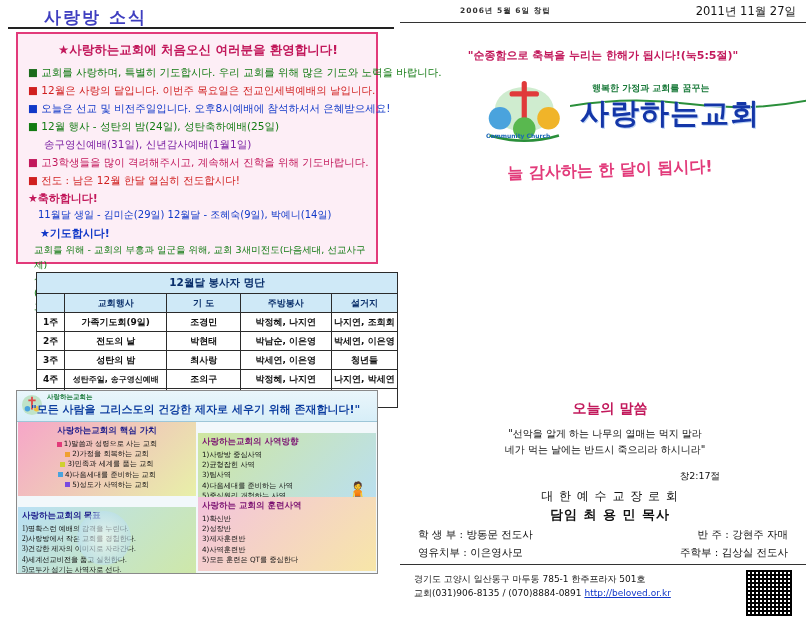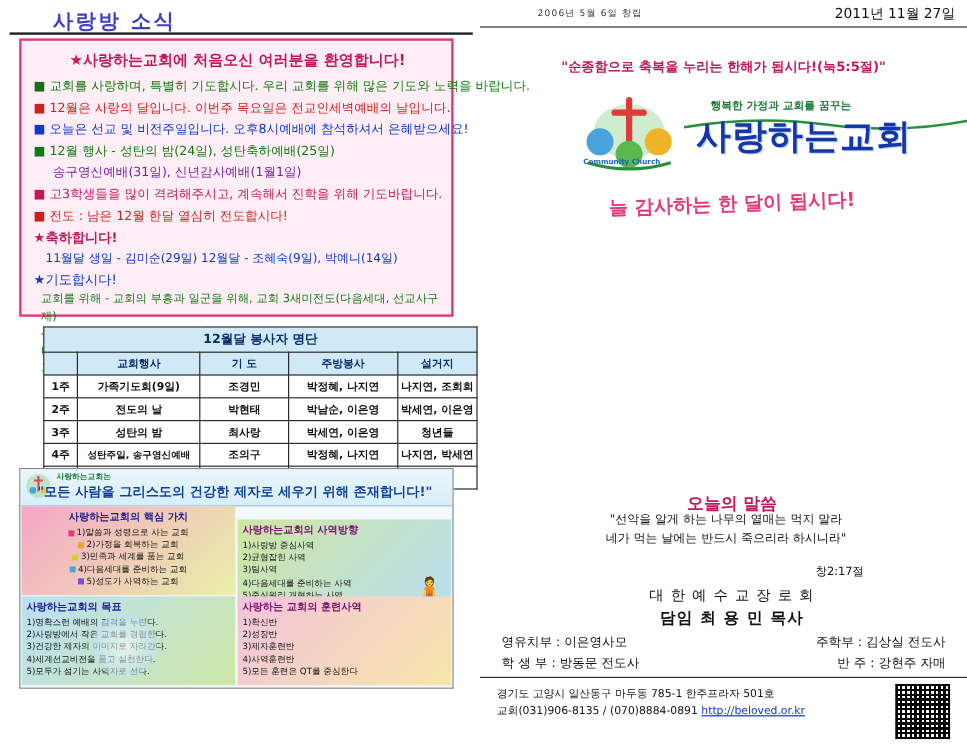--- a/index.html
+++ b/index.html
@@ -39,21 +39,21 @@
     white-space:nowrap;
   }
   .bullet{color:#1b6b1b;font-weight:bold;}
   .b-red{color:#d01f1f;}
   .b-blue{color:#1138c8;}
   .b-green{color:#127a12;}
   .b-mag{color:#c2185b;}
   .b-pur{color:#7a1fa2;}
   .sub{display:block;margin-left:16px;}
   .congrats{color:#c2185b;font-weight:bold;font-size:11px;margin:4px 0 2px 0;}
-  .pray{color:#1138c8;font-weight:normal;font-size:11px;margin:4px 0 2px 0;}
+  .pray{color:#1138c8;font-weight:bold;font-size:11px;margin:4px 0 2px 12px;}
 
   
   .tbl-wrap{position:absolute;left:16px;top:272px;width:362px;}
   table.srv{border-collapse:collapse;width:362px;background:#fff;margin-left:20px;}
   table.srv td,table.srv th{
     border:1px solid #2b2b2b;font-size:9px;text-align:center;padding:2px 1px;color:#111;
     height:14px;
     font-weight:bold;
   }
   table.srv .caption-cell{
@@ -87,35 +87,35 @@
   .vtop .vline1{
     position:absolute;left:30px;top:2px;font-size:6.5px;color:#1a7a3a;font-weight:bold;
   }
   .vtop .vline2{
     position:absolute;left:14px;top:11px;font-size:11px;font-weight:bold;color:#0b3fa0;
     text-shadow:0 0 1px #fff;
   }
   .quad{position:absolute;width:178px;height:74px;box-sizing:border-box;padding:3px 4px;}
   .q1{left:1px;top:31px;background:linear-gradient(135deg,#f6a6c8,#e8f0a8);text-align:center;}
   .q2{left:181px;top:31px;background:linear-gradient(135deg,#cfe6a0,#b9dff2);margin-top:11px;}
-  .q3{left:1px;top:106px;background:linear-gradient(135deg,#b9e0f5,#cfe8a6);}
+  .q3{left:1px;top:116px;background:linear-gradient(135deg,#b9e0f5,#cfe8a6);font-family:Liberation Serif, serif;}
   .q4{left:181px;top:106px;background:linear-gradient(135deg,#f3c3dd,#f7e6a8);}
   .q-title{font-size:8.5px;font-weight:bold;color:#1a1a8a;margin-bottom:2px;}
   .q4 .q-title,.q2 .q-title{color:#7a1070;}
   .q-list{font-size:7.2px;line-height:1.42;color:#111;}
   .q-list div{white-space:nowrap;}
   .swatch{display:inline-block;width:5px;height:5px;margin-right:2px;vertical-align:middle;}
   .circ{
     position:absolute;border-radius:50%;opacity:.55;
   }
   .person{position:absolute;font-size:22px;line-height:1;}
 
   
   .top-small{
-    position:absolute;left:48px;top:6px;font-size:7.5px;color:#333;letter-spacing:1px;
+    position:absolute;left:60px;top:6px;font-size:7.5px;color:#333;letter-spacing:1px;font-weight:bold;
   }
   .date-right{
     position:absolute;right:10px;top:4px;font-size:11.5px;color:#111;
   }
   .rule-r{position:absolute;left:0px;top:22px;width:406px;height:1px;background:#333;}
 
   .verse{
     position:absolute;left:14px;top:48px;width:378px;text-align:center;
     font-size:11px;font-weight:bold;color:#c2185b;
   }
@@ -134,21 +134,21 @@
   }
 
   .thanks{
     position:absolute;left:60px;top:160px;width:300px;text-align:center;
     font-size:16px;font-weight:bold;color:#e23a7a;
     transform:rotate(-2deg);
     font-family:"DejaVu Sans","Liberation Sans",sans-serif;
   }
 
   .today-title{
-    position:absolute;left:120px;top:411px;width:180px;text-align:center;
+    position:absolute;left:120px;top:400px;width:180px;text-align:center;
     font-size:14px;font-weight:bold;color:#c2185b;
   }
   .today-body{
     position:absolute;left:30px;top:426px;width:350px;text-align:center;
     font-size:10px;color:#111;line-height:1.6;
   }
   .today-ref{
     position:absolute;left:30px;top:470px;width:350px;text-align:right;
     font-size:9.5px;color:#111;padding-right:60px;box-sizing:border-box;
   }
@@ -358,26 +358,26 @@
       <div>"선악을 알게 하는 나무의 열매는 먹지 말라</div>
       <div>네가 먹는 날에는 반드시 죽으리라 하시니라"</div>
     </div>
     <div class="today-ref">창2:17절</div>
 
     <div class="denom">대 한 예 수 교 장 로 회</div>
     <div class="pastor">담임 최 용 민  목사</div>
 
     <div class="staff">
       <div class="row">
+        <div class="cell">학 생 부 : 방동문 전도사</div>
+        <div class="cell">반    주 : 강현주 자매</div>
+      </div>
+      <div class="row">
         <div class="cell">영유치부 : 이은영사모</div>
         <div class="cell">주학부 : 김상실 전도사</div>
-      </div>
-      <div class="row">
-        <div class="cell">학 생 부 : 방동문 전도사</div>
-        <div class="cell">반    주 : 강현주 자매</div>
       </div>
     </div>
 
     <div class="footrule"></div>
 
     <div class="addr">
       <div>경기도 고양시 일산동구 마두동 785-1  한주프라자 501호</div>
       <div>
         <span>교회(031)906-8135 / (070)8884-0891</span>
         <span class="url">http://beloved.or.kr</span>

